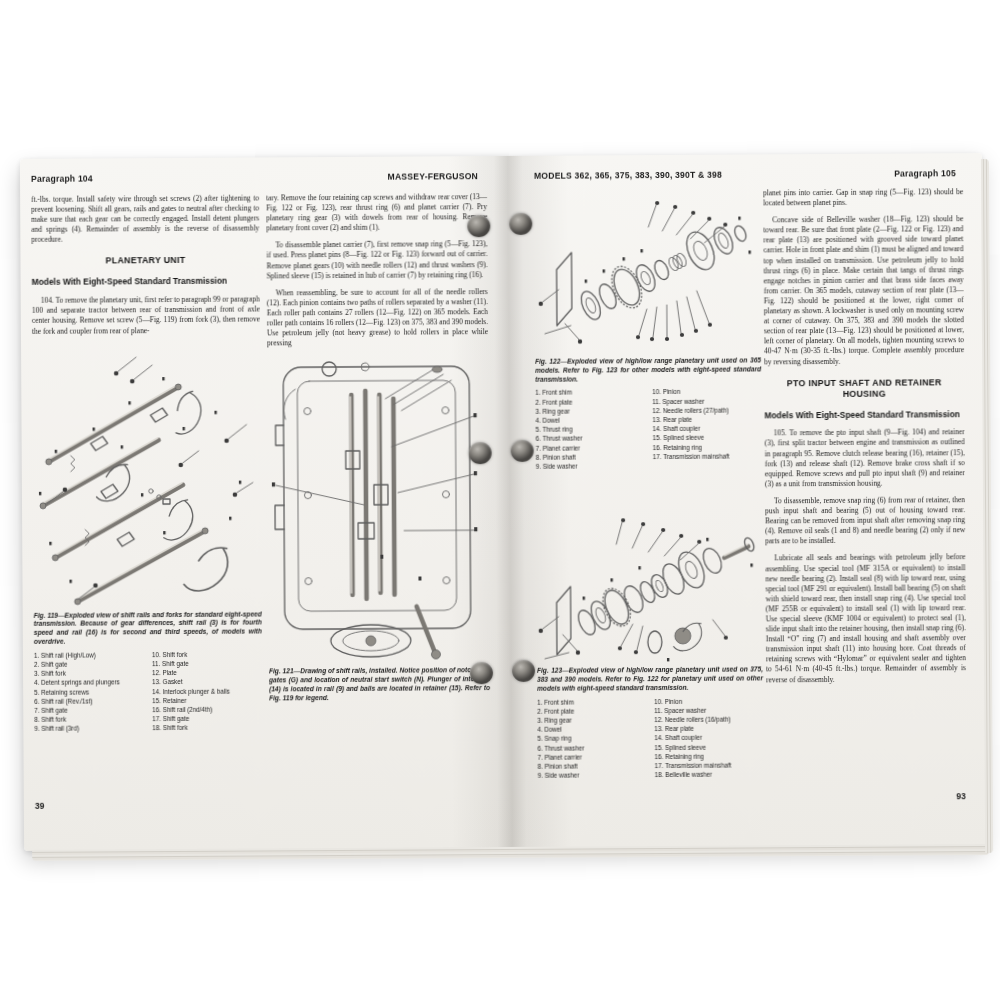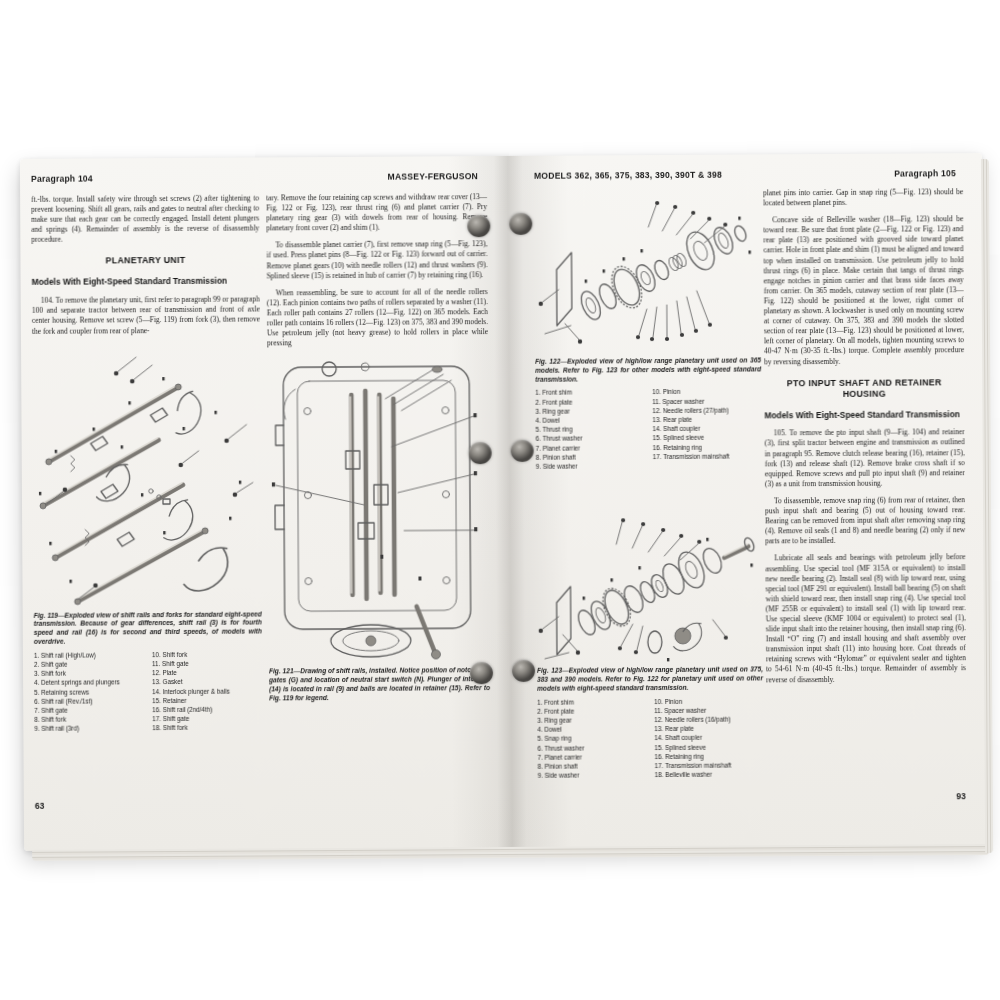--- a/index.html
+++ b/index.html
@@ -223,21 +223,21 @@
             <line class="thin" x1="96" y1="150" x2="8" y2="130"></line>
               <rect class="mark" x="4" y="127" width="3.2" height="4.2"></rect>
             <rect class="mark" x="112" y="200" width="3" height="4"></rect>
               <rect class="mark" x="150" y="222" width="3" height="4"></rect>
           </g>
         </svg>
 
         <div class="caption">Fig. 121—Drawing of shift rails, installed. Notice position of notches in gates (G) and location of neutral start switch (N). Plunger of interlock (14) is located in rail (9) and balls are located in retainer (15). Refer to Fig. 119 for legend.</div>
       </div>
 
-      <div class="page-num" style="left:11px;top:642px;">63</div>
+      <div class="page-num" style="left:11px;top:642px;">39</div>
     </div>
 
     <div class="page page-right">
       <div class="runhead">
         <span class="rh-abs" style="left:36px;">MODELS 362, 365, 375, 383, 390, 390T &amp; 398</span>
         <span class="rh-abs" style="right:26px;">Paragraph 105</span>
       </div>
 
       <div class="col" style="left:36px;top:38px;width:226px;">
 

